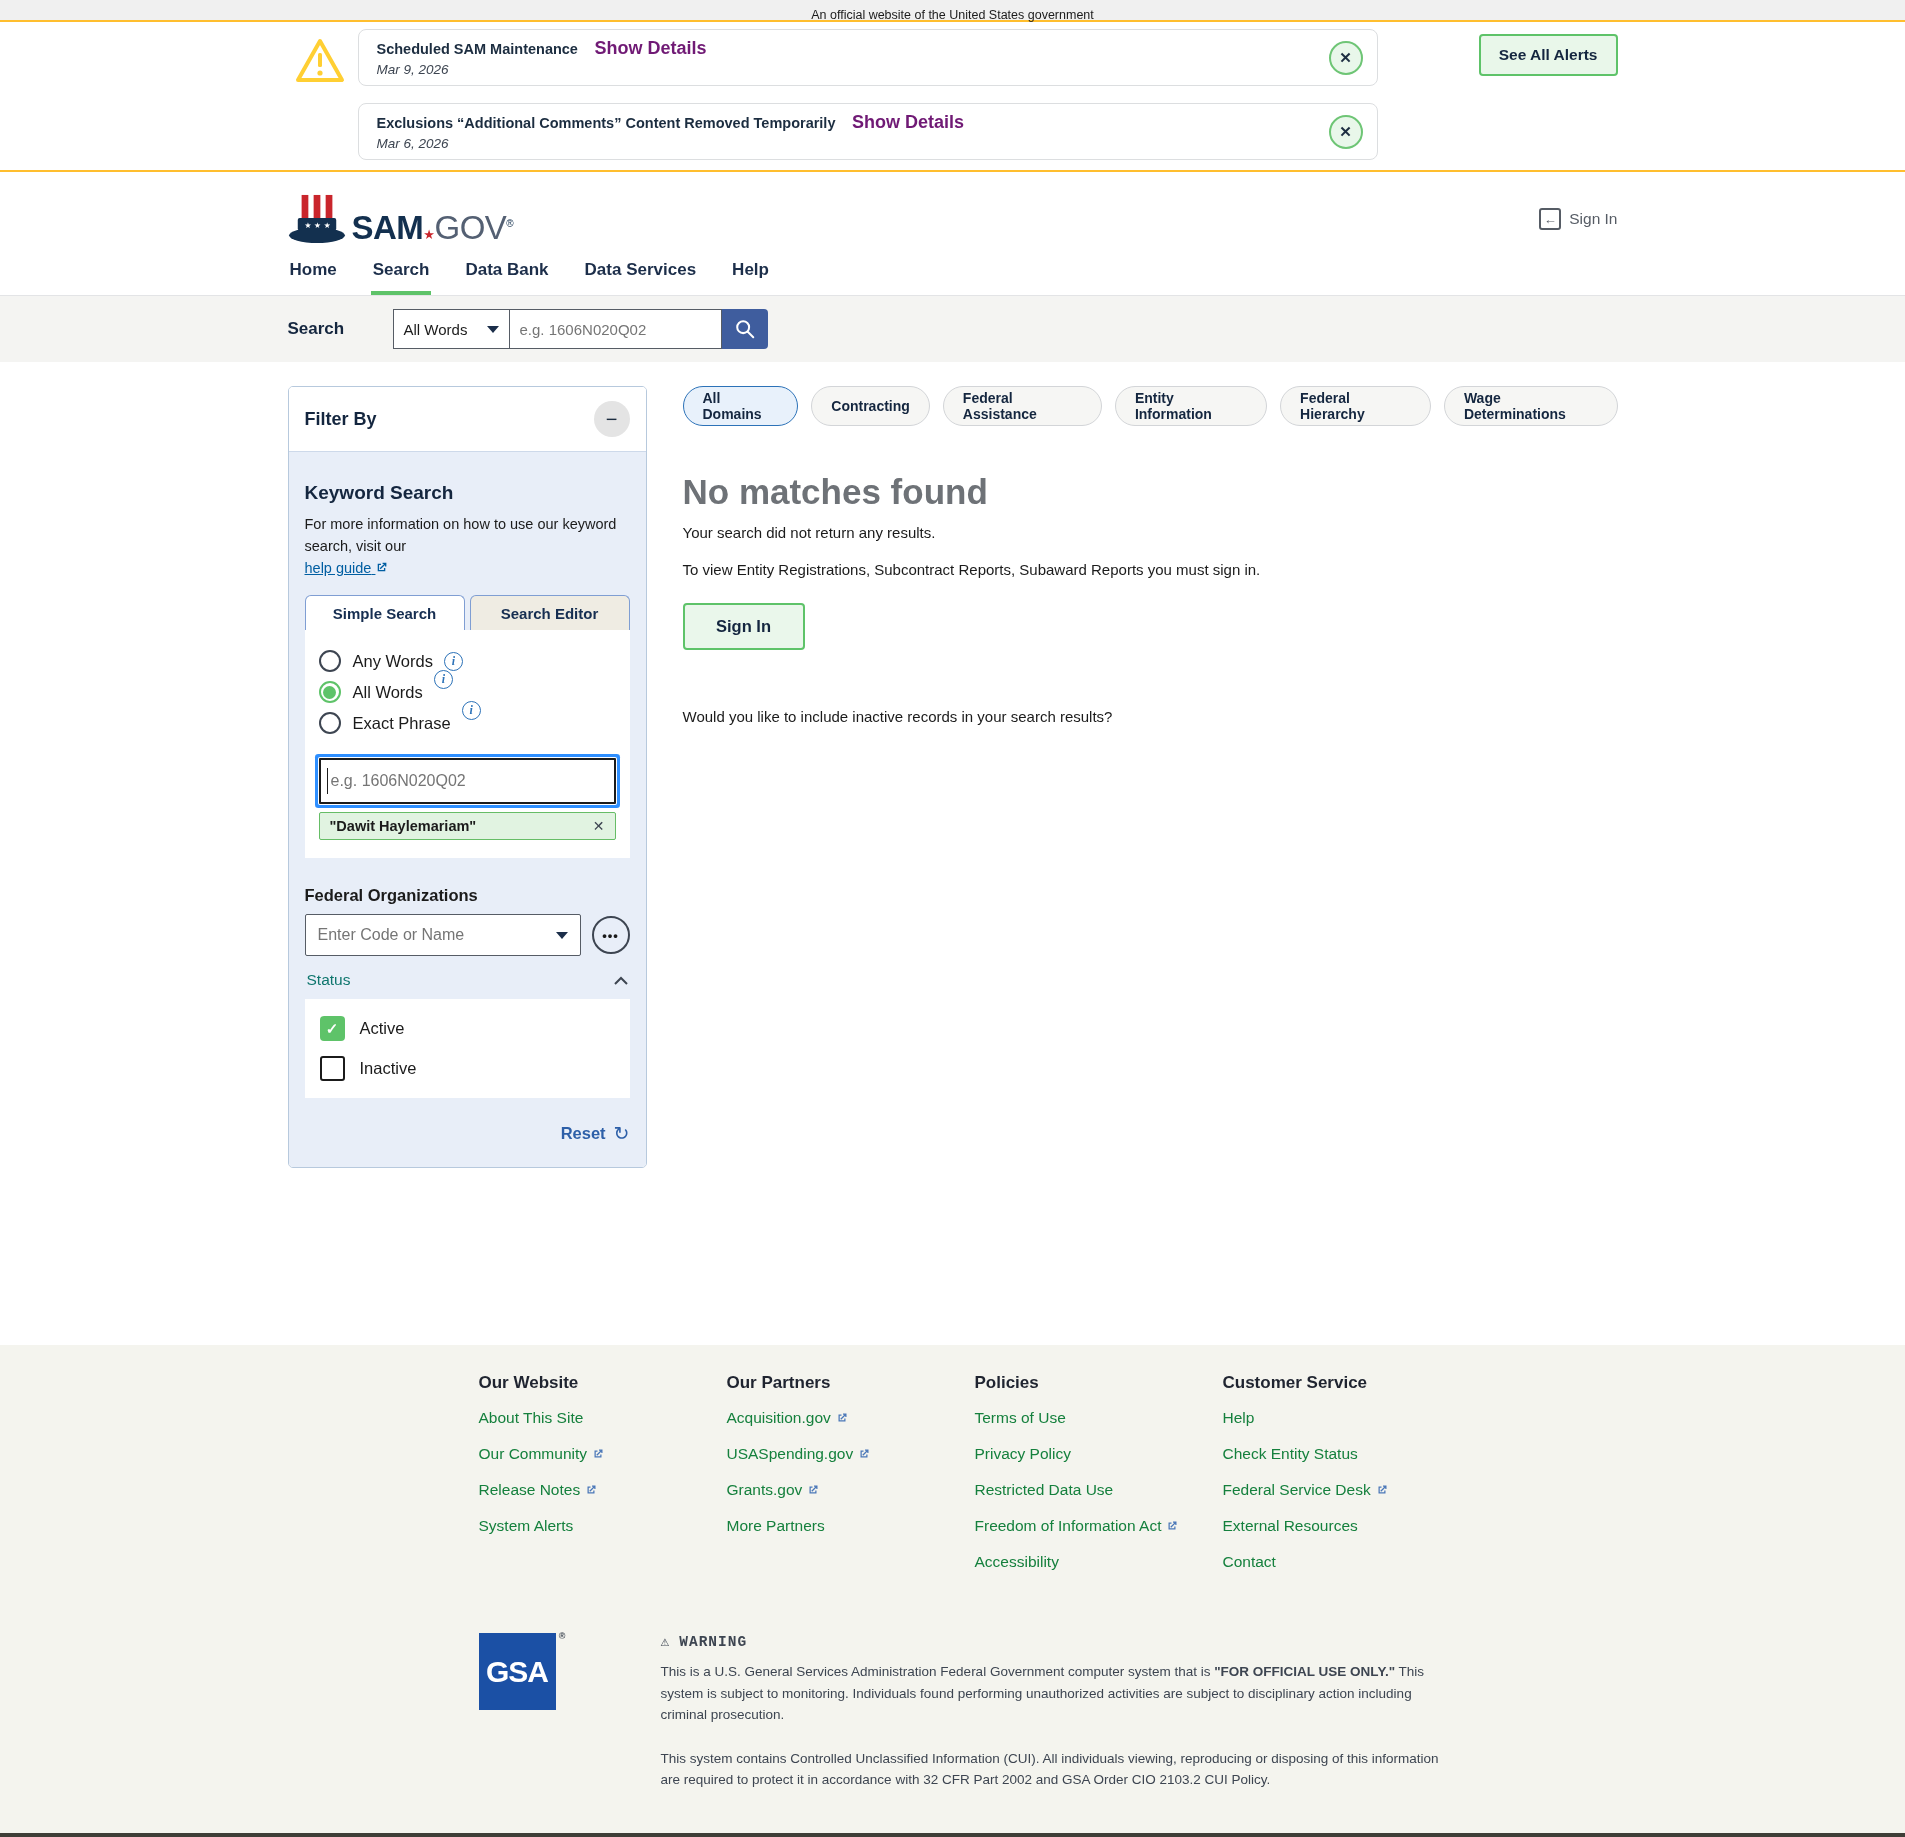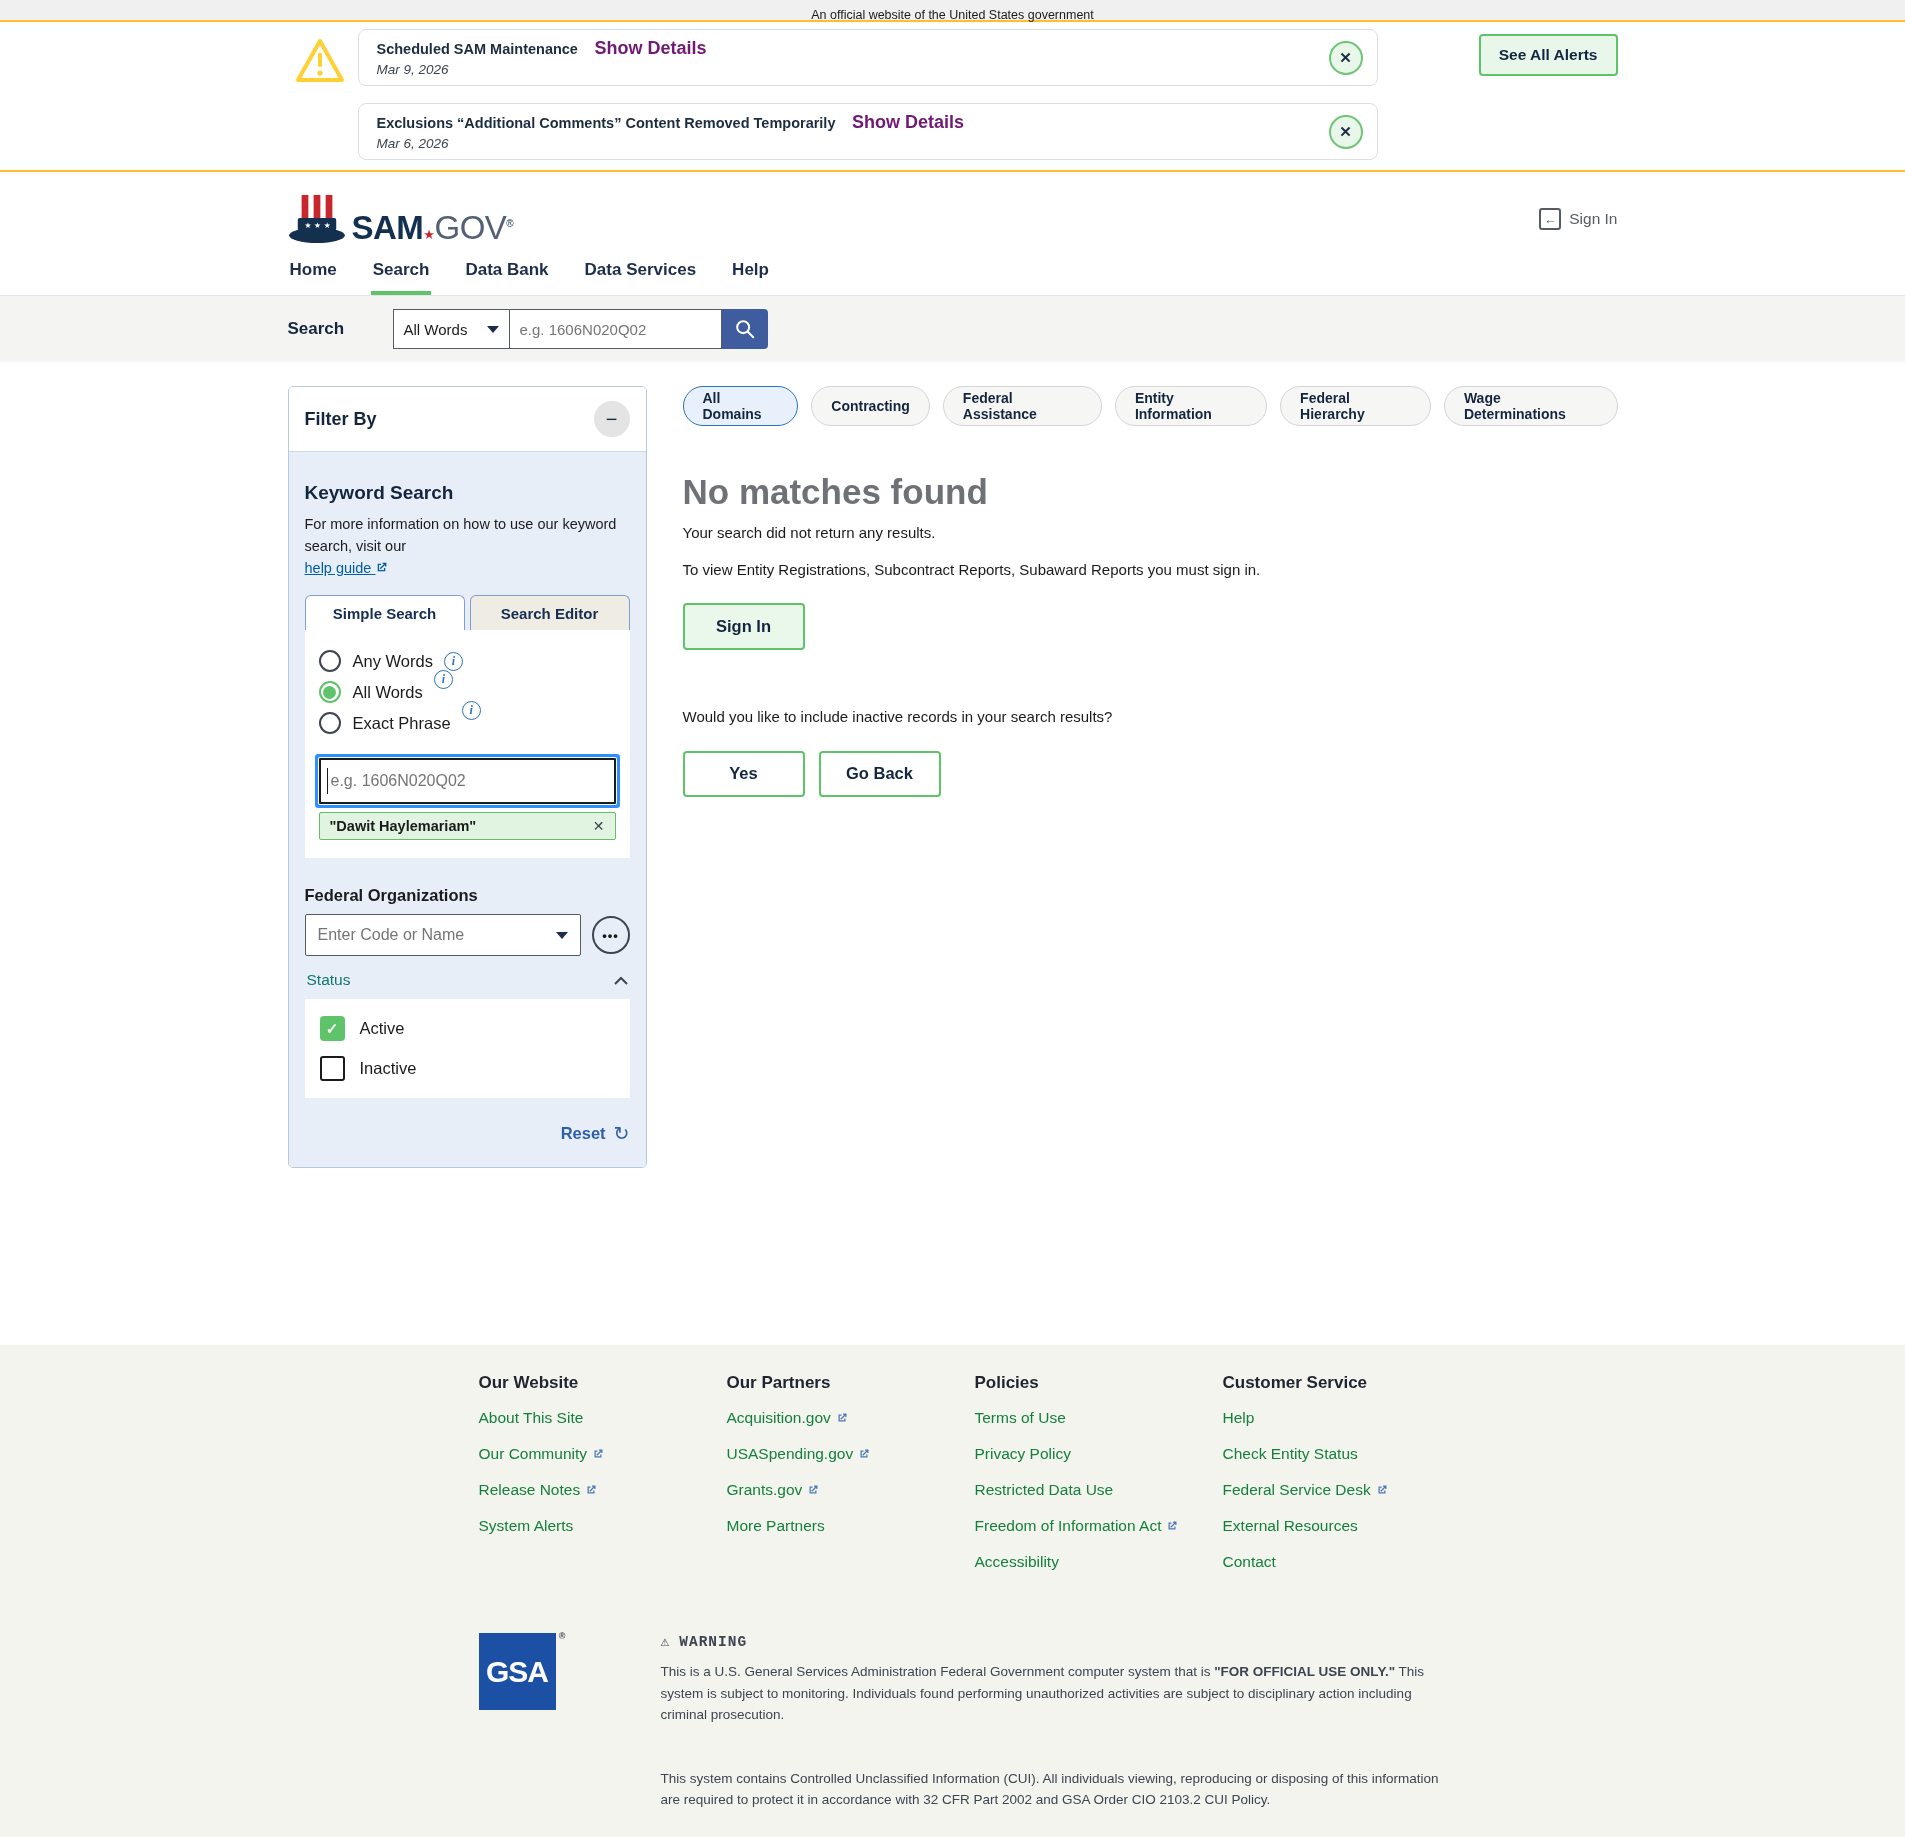--- a/index.html
+++ b/index.html
@@ -124,21 +124,21 @@
   .footer-col h4 { font-size: 17px; font-weight: 700; color: #1f2430; margin-bottom: 16px; }
   .footer-col ul { list-style: none; }
   .footer-col li { margin-bottom: 18px; }
   .footer-col a { color: #15803d; font-size: 15.5px; text-decoration: none; display: inline-flex; align-items: center; gap: 5px; }
   .gsa-row { display: flex; padding-left: 191px; margin-top: 44px; }
   .gsa-logo { width: 77px; height: 77px; background: #1b50a5; color: #fff; display: flex; align-items: center; justify-content: center; font-size: 30px; font-weight: 700; letter-spacing: -1px; position: relative; cursor: pointer; flex: 0 0 auto; }
   .gsa-reg { position: absolute; top: -2px; right: -9px; font-size: 9px; color: #3d4551; }
   .warning-block { margin-left: 105px; width: 800px; }
   .warning-title { display: flex; align-items: center; gap: 9px; font-family: "Liberation Mono", monospace; font-size: 14.5px; font-weight: 700; color: #3d4551; letter-spacing: 1px; }
   .warning-block p { font-size: 13.5px; line-height: 1.6; color: #3d4551; margin-top: 11px; }
-  .warning-block p.second { margin-top: 42px; }
+  .warning-block p.second { margin-top: 22px; }
 
   
   .dark-footer { background: #3e3e37; height: 114px; padding: 25px 0 0; }
 </style>
 </head>
 <body>
 
 <div class="gov-banner">
   <div class="container">
     <svg width="17" height="11" viewBox="0 0 17 11">
@@ -350,24 +350,20 @@
         <div class="chip">Entity Information</div>
         <div class="chip">Federal Hierarchy</div>
         <div class="chip">Wage Determinations</div>
       </div>
 
       <h1 class="nm-heading">No matches found</h1>
       <p class="nm-p1">Your search did not return any results.</p>
       <p class="nm-p2">To view Entity Registrations, Subcontract Reports, Subaward Reports you must sign in.</p>
       <button class="btn-signin">Sign In</button>
       <p class="nm-question">Would you like to include inactive records in your search results?</p>
-      <div class="btn-row">
-        <button class="btn-outline">Yes</button>
-        <button class="btn-outline">Go Back</button>
-      </div>
     </div>
 
   </div>
 </div>
 
 <div class="page-footer">
   <div class="container">
     <div class="footer-cols">
       <div class="footer-col">
         <h4>Our Website</h4>

